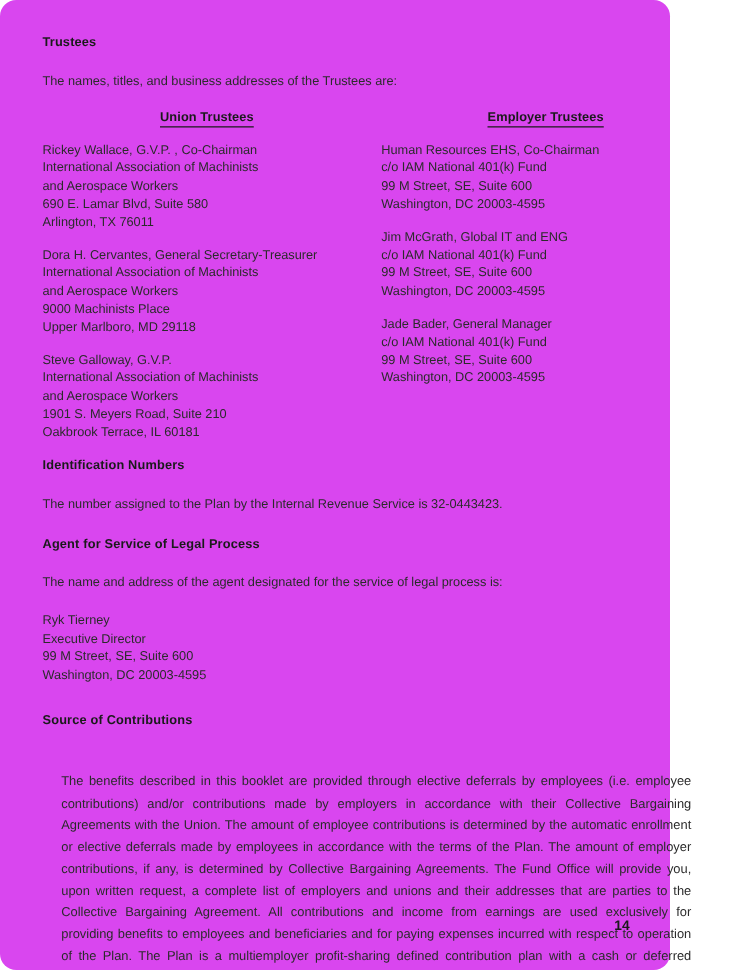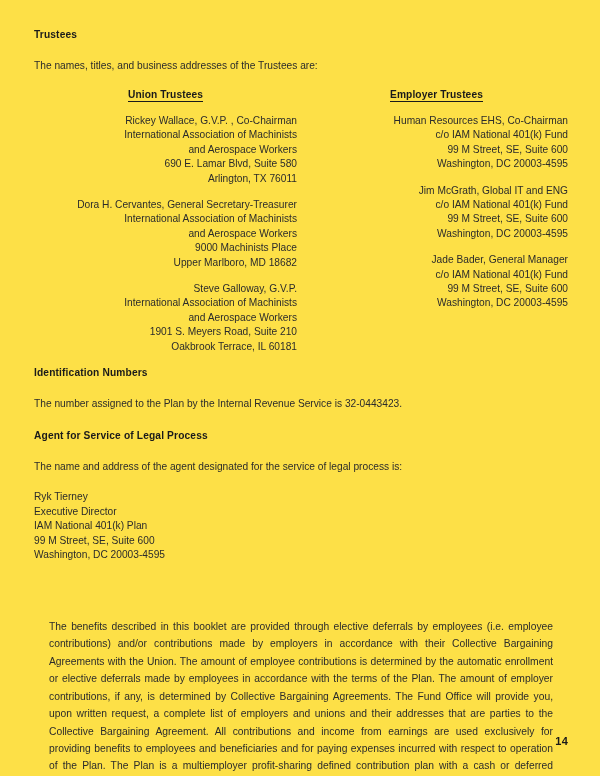--- a/index.html
+++ b/index.html
@@ -12,23 +12,24 @@
     width: 600px;
     height: 776px;
     position: relative;
     font-family: "Liberation Sans", sans-serif;
     color: #231f20;
     overflow: hidden;
   }
   .page {
     position: absolute;
     left: 0; top: 0;
-    width: 600px;
+    width: 536px;
     height: 776px;
-    background: #fde047;
+    background: #d946ef;
+    border-radius: 13px;
   }
   .content {
     position: absolute;
     left: 34px;
     top: 28px;
     width: 534px;
   }
 
   
   .section-heading {
@@ -79,21 +80,21 @@
     color: #1a1a1a;
     letter-spacing: 0.1px;
     line-height: 14px;
   }
   .col-heading span.ul {
     border-bottom: 1.1px solid #1a1a1a;
     padding-bottom: 1px;
   }
 
   .trustee-group {
-    text-align: right;
+    text-align: left;
     margin-top: 12px;
   }
   .trustee-group .tline {
     font-size: 10.2px;
     line-height: 14.4px;
     color: #2b2b2b;
     white-space: nowrap;
   }
 
   
@@ -147,21 +148,21 @@
             <div class="tline">and Aerospace Workers</div>
             <div class="tline">690 E. Lamar Blvd, Suite 580</div>
             <div class="tline">Arlington, TX 76011</div>
           </div>
 
           <div class="trustee-group">
             <div class="tline">Dora H. Cervantes, General Secretary-Treasurer</div>
             <div class="tline">International Association of Machinists</div>
             <div class="tline">and Aerospace Workers</div>
             <div class="tline">9000 Machinists Place</div>
-            <div class="tline">Upper Marlboro, MD 18682</div>
+            <div class="tline">Upper Marlboro, MD 29118</div>
           </div>
 
           <div class="trustee-group">
             <div class="tline">Steve Galloway, G.V.P.</div>
             <div class="tline">International Association of Machinists</div>
             <div class="tline">and Aerospace Workers</div>
             <div class="tline">1901 S. Meyers Road, Suite 210</div>
             <div class="tline">Oakbrook Terrace, IL 60181</div>
           </div>
         </div>
@@ -207,29 +208,29 @@
     <div class="gap-18"></div>
 
     <div>
       <div class="section-heading">Agent for Service of Legal Process</div>
       <div class="gap-16"></div>
       <div class="body-line">The name and address of the agent designated for the service of legal process is:</div>
       <div class="gap-16"></div>
       <div class="center-block">
         <div class="tline">Ryk Tierney</div>
         <div class="tline">Executive Director</div>
-        <div class="tline">IAM National 401(k) Plan</div>
         <div class="tline">99 M Street, SE, Suite 600</div>
         <div class="tline">Washington, DC 20003-4595</div>
       </div>
     </div>
 
     <div class="gap-22"></div>
 
     <div>
+      <div class="section-heading">Source of Contributions</div>
       <div class="gap-18"></div>
       <div class="para-justify">The benefits described in this booklet are provided through elective deferrals by employees (i.e. employee contributions) and/or contributions made by employers in accordance with their Collective Bargaining Agreements with the Union. The amount of employee contributions is determined by the automatic enrollment or elective deferrals made by employees in accordance with the terms of the Plan. The amount of employer contributions, if any, is determined by Collective Bargaining Agreements. The Fund Office will provide you, upon written request, a complete list of employers and unions and their addresses that are parties to the Collective Bargaining Agreement. All contributions and income from earnings are used exclusively for providing benefits to employees and beneficiaries and for paying expenses incurred with respect to operation of the Plan. The Plan is a multiemployer profit-sharing defined contribution plan with a cash or deferred arrangement.</div>
     </div>
 
   </div>
 
   <div class="page-number">14</div>
 </div>
 
 </body></html>

